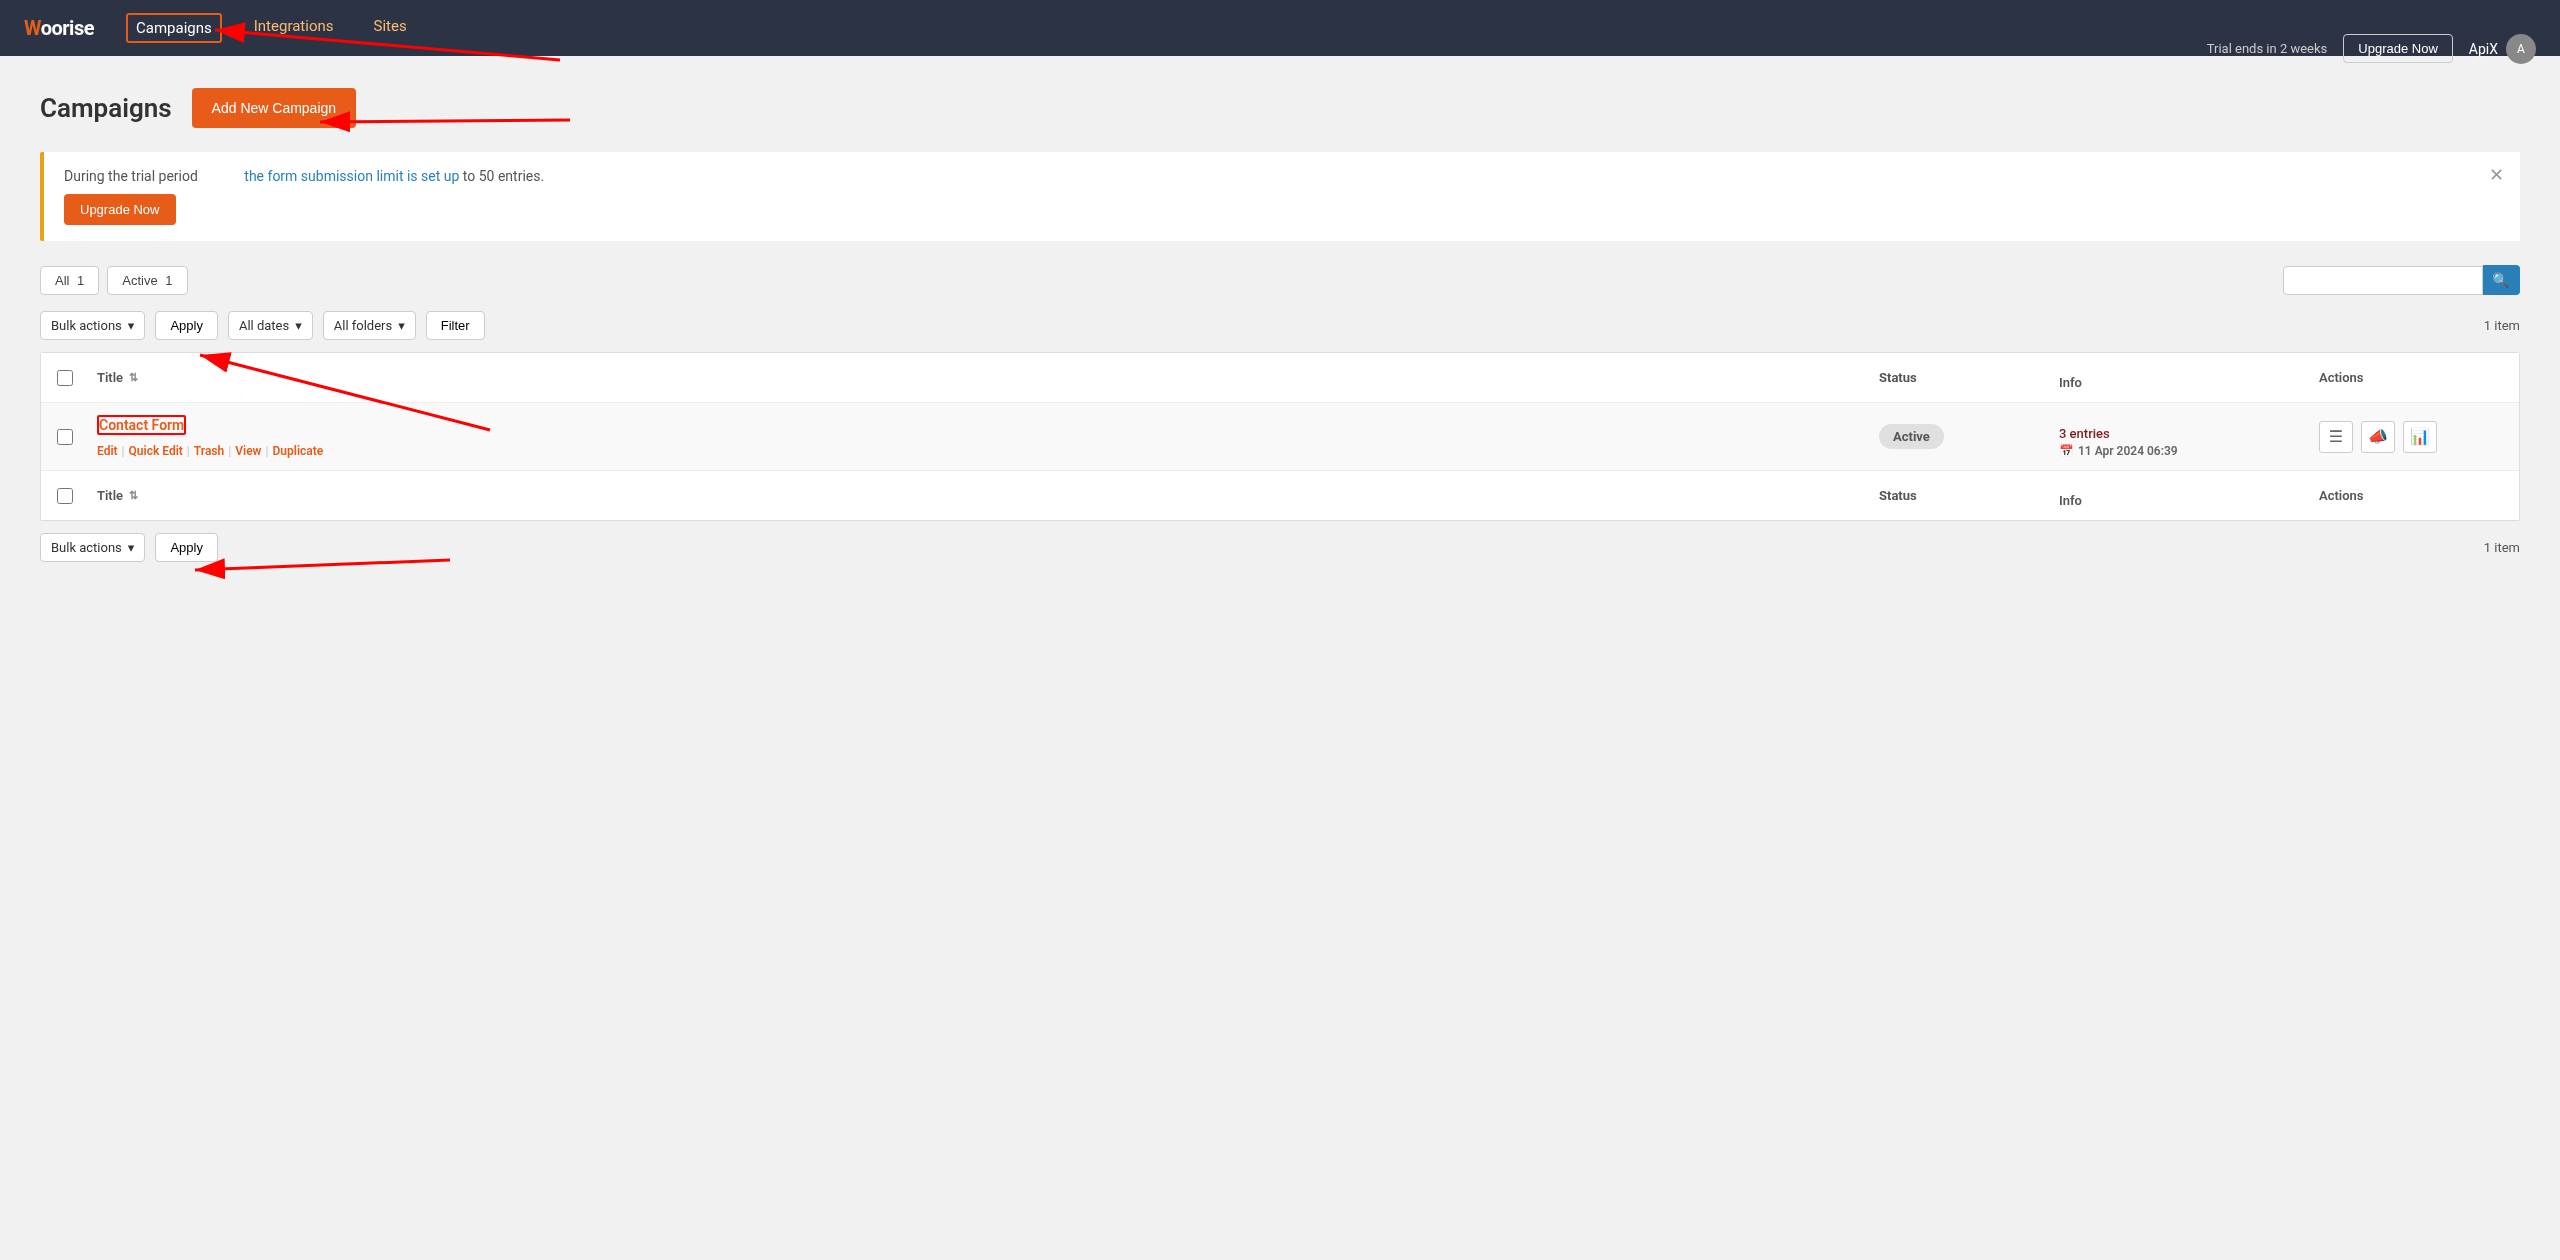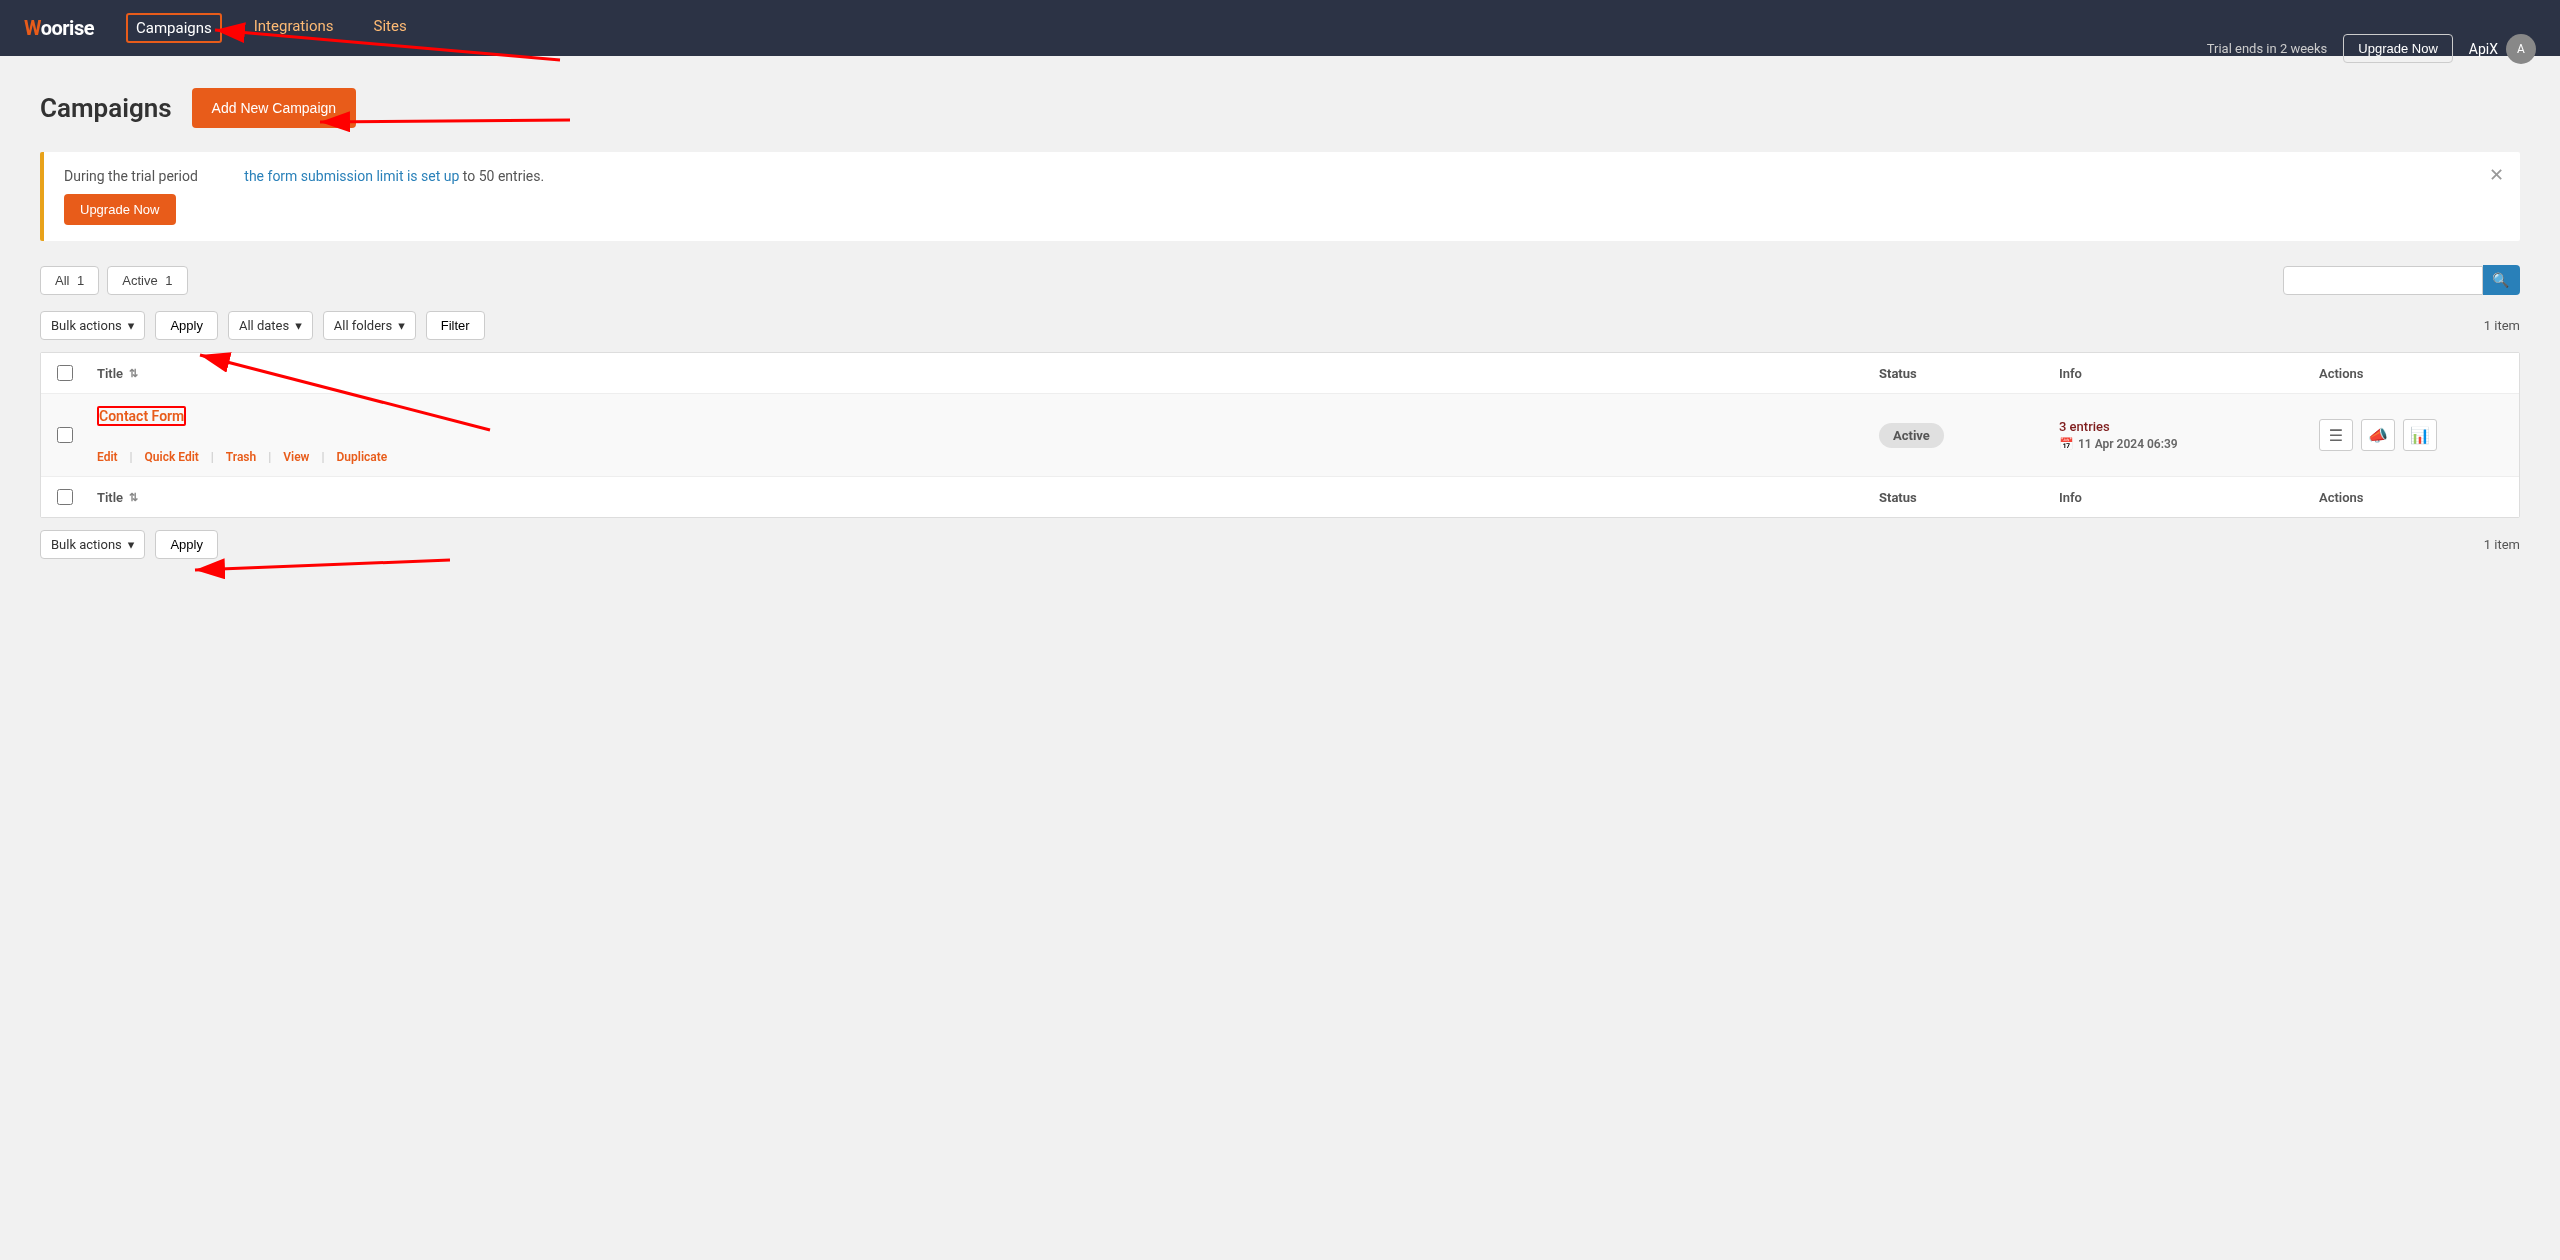--- a/index.html
+++ b/index.html
@@ -173,25 +173,25 @@
       grid-template-columns: 48px 1fr 180px 260px 200px;
       align-items: center;
       border-bottom: 1px solid #eee;
     }
     .table-header-row { padding: 12px 0; background: #fff; }
     .table-data-row { padding: 12px 0; background: #f9f9f9; }
     .table-footer-row { padding: 12px 0; background: #fff; border-bottom: none; }
     .col-check { display: flex; justify-content: center; align-items: center; }
     .col-title { padding-left: 8px; font-weight: 600; color: #555; font-size: 13px; display: flex; align-items: center; gap: 6px; }
     .col-status { color: #555; font-weight: 700; font-size: 13px; }
-    .col-info { color: #555; font-weight: 600; font-size: 13px; }
+    .col-info { color: #555; font-weight: 600; font-size: 13px; margin-top: 10px; }
     .col-actions { color: #555; font-weight: 600; font-size: 13px; }
     .sort-icon { color: #888; font-size: 11px; cursor: pointer; }
     .campaign-name { color: #e85c1a; font-weight: 600; font-size: 14px; }
-    .campaign-actions-links { display: flex; gap: 12px; font-size: 12px; margin-top: 20px; }
+    .campaign-actions-links { display: flex; gap: 4px; font-size: 12px; margin-top: 5px; }
     .campaign-actions-links a { color: #e85c1a; text-decoration: none; cursor: pointer; }
     .campaign-actions-links span { color: #ccc; }
     .status-badge {
       display: inline-block;
       background: #e0e0e0;
       padding: 5px 14px;
       border-radius: 20px;
       font-size: 13px;
       color: #555;
     }

